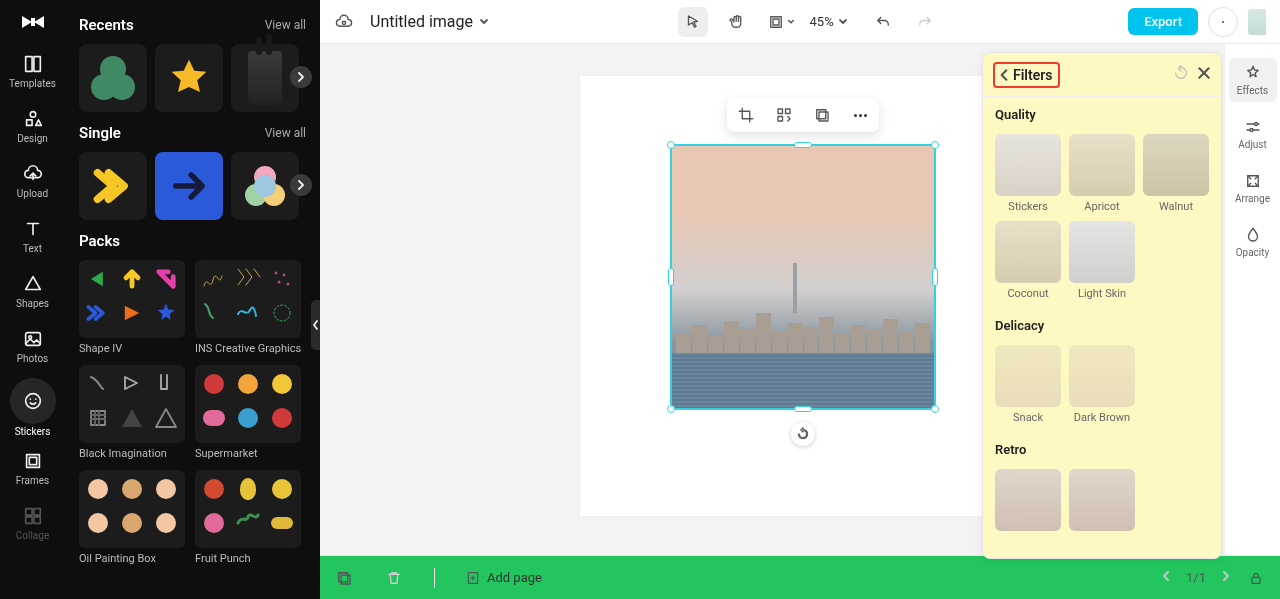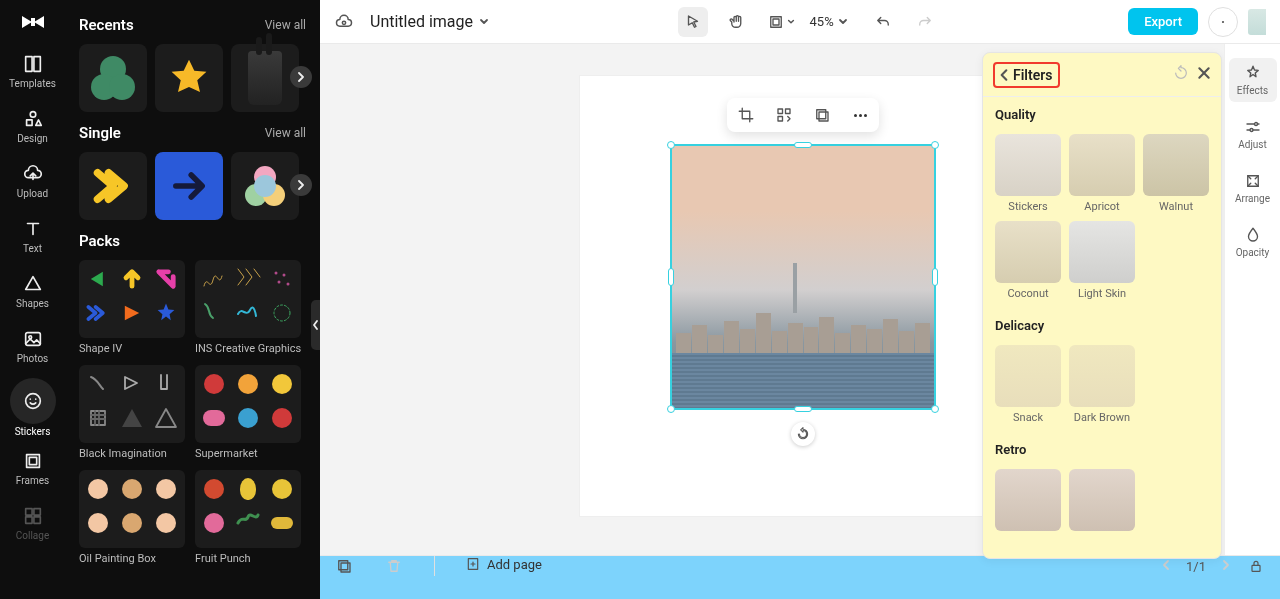--- a/index.html
+++ b/index.html
@@ -57,21 +57,21 @@
 .tower { position:absolute; bottom: 95px; left: 46%; width: 4px; height: 50px; background:#9aa0a4; }
 .handle { position:absolute; width:8px; height:8px; background:#fff; border:1px solid #36d1e0; border-radius:50%;}
 .handle.tl{top:-5px;left:-5px;} .handle.tr{top:-5px;right:-5px;} .handle.bl{bottom:-5px;left:-5px;} .handle.br{bottom:-5px;right:-5px;}
 .handle.bar { width:18px; height:6px; border-radius:3px;}
 .handle.tc{top:-4px;left:calc(50% - 9px);} .handle.bc{bottom:-4px;left:calc(50% - 9px);}
 .handle.ml{left:-4px; top:calc(50% - 9px); width:6px; height:18px;} .handle.mr{right:-4px; top:calc(50% - 9px); width:6px; height:18px;}
 .rotate { position:absolute; bottom:-38px; left:calc(50% - 12px); width:24px; height:24px; background:#fff; border-radius:50%; box-shadow:0 1px 4px rgba(0,0,0,.2); display:flex; align-items:center; justify-content:center; cursor:pointer;}
 .float-toolbar { position:absolute; top: -48px; left: 50%; transform:translateX(-50%); background:#fff; border-radius:8px; box-shadow:0 4px 12px rgba(0,0,0,.12); display:flex; padding:6px 8px; gap:16px;}
 .float-toolbar .tb { width:22px; height:22px; display:flex; align-items:center; justify-content:center; cursor:pointer;}
 
-.bottombar { height: 44px; border-top:1px solid #eaeaea; display:flex; align-items:flex-start; padding:0 14px; gap:30px; background:#7dd3fc;}
+.bottombar { height: 44px; border-top:1px solid #eaeaea; display:flex; align-items:center; padding:0 14px; gap:30px; background:#22c55e;}
 .bb-icon { width:20px; height:20px; display:flex; align-items:center; justify-content:center; cursor:pointer;}
 .bb-icon.dim svg { stroke:#ccc;}
 .bb-sep { width:1px; height:20px; background:#e0e0e0;}
 .add-page { display:flex; align-items:center; gap:6px; font-size:13px; color:#333; cursor:pointer;}
 .bb-right { margin-left:auto; display:flex; align-items:center; gap:14px; font-size:13px; color:#555;}
 .bb-right .nav { cursor:pointer;}
 .bb-right .nav.dim svg{ stroke:#ccc;}
 
 .filters-panel { position:absolute; right:58px; top:52px; bottom:40px; width: 240px; background:#fef9c3; border:1px solid #e5e5e5; border-radius:8px; box-shadow:0 2px 10px rgba(0,0,0,.06); display:flex; flex-direction:column;}
 .fp-header { height:44px; display:flex; align-items:center; padding:0 10px; border-bottom:1px solid #eee; gap:8px;}

